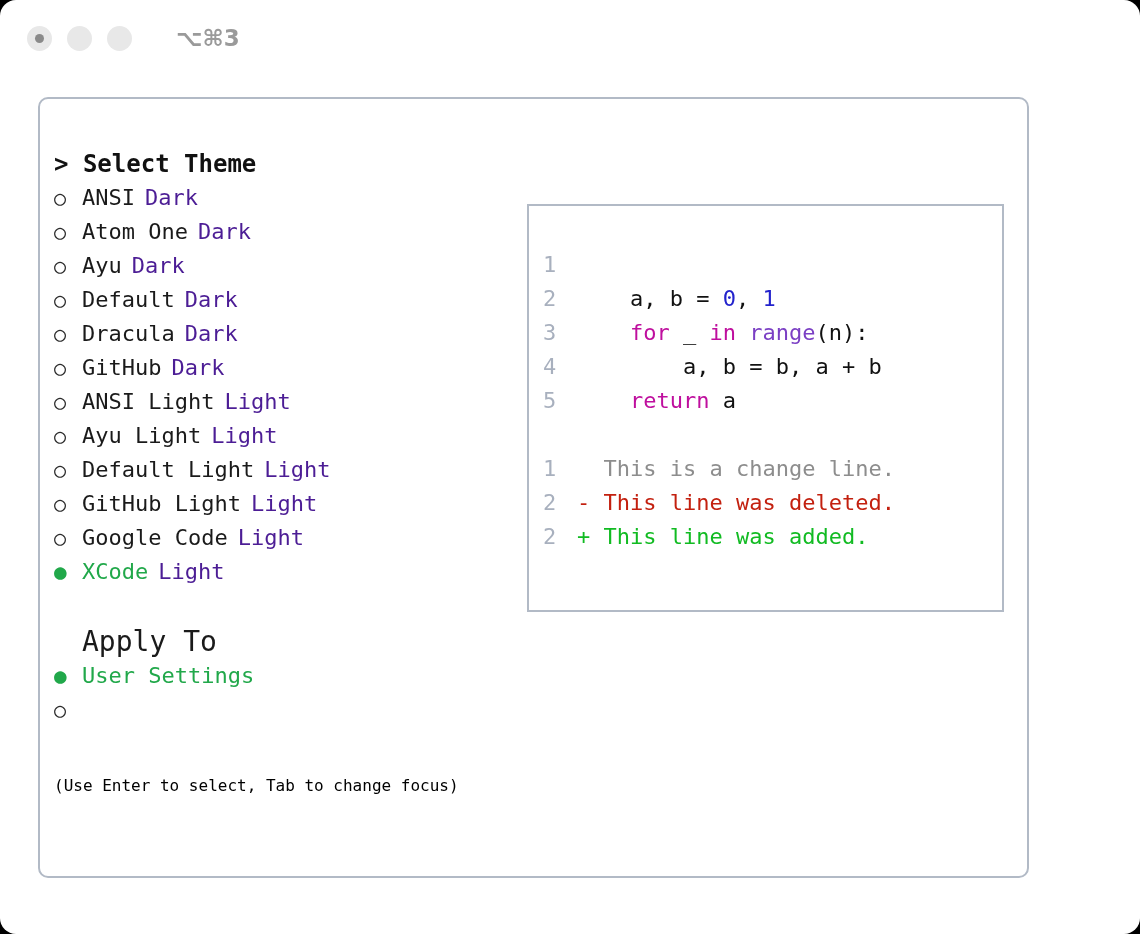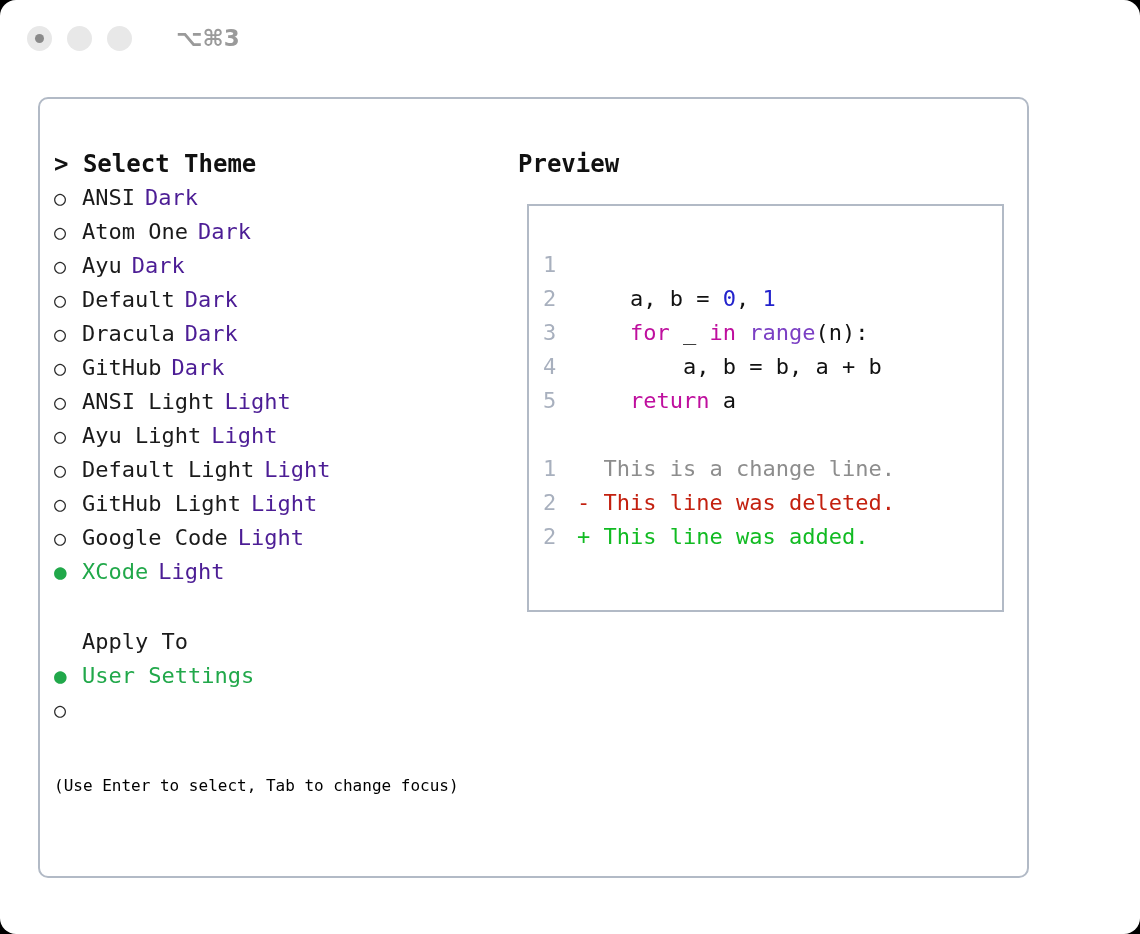--- a/index.html
+++ b/index.html
@@ -91,21 +91,21 @@
   }
 
   .section-title {
     font-size: 24px;
     font-weight: bold;
     color: #111111;
     line-height: 34px;
     white-space: pre;
   }
   .section-title-plain {
-    font-size: 22px;
+    font-size: 28px;
     font-weight: normal;
     color: #1a1a1a;
     line-height: 34px;
     white-space: pre;
     padding-left: 28px;
   }
 
   .opt-row {
     display: flex;
     align-items: baseline;
@@ -234,23 +234,20 @@
         <div class="section-title-plain">Apply To</div>
 
         <div id="apply-list">
             <div class="opt-row selected"><span class="bullet sel">●</span><span class="opt-label">User Settings</span></div>
             <div class="opt-row"><span class="bullet">○</span></div>
           </div>
 
         <div class="hint">(Use Enter to select, Tab to change focus)</div>
       </div>
 
-      <div class="right-col">
-        <div class="preview-title">Preview</div>
-      </div>
 
       <div class="code-box">
         <div class="code-inner">
           <div id="code-lines">
               <div class="code-line"><span class="lnum">1</span></div>
               <div class="code-line"><span class="lnum">2</span><span class="code-text"><span class="plain">    a, b = </span><span class="num">0</span><span class="plain">, </span><span class="num">1</span></span></div>
               <div class="code-line"><span class="lnum">3</span><span class="code-text"><span class="plain">    </span><span class="kw">for</span><span class="plain"> _ </span><span class="kw">in</span><span class="plain"> </span><span class="call">range</span><span class="plain">(n):</span></span></div>
               <div class="code-line"><span class="lnum">4</span><span class="code-text"><span class="plain">        a, b = b, a + b</span></span></div>
               <div class="code-line"><span class="lnum">5</span><span class="code-text"><span class="plain">    </span><span class="kw">return</span><span class="plain"> a</span></span></div>
             </div>

